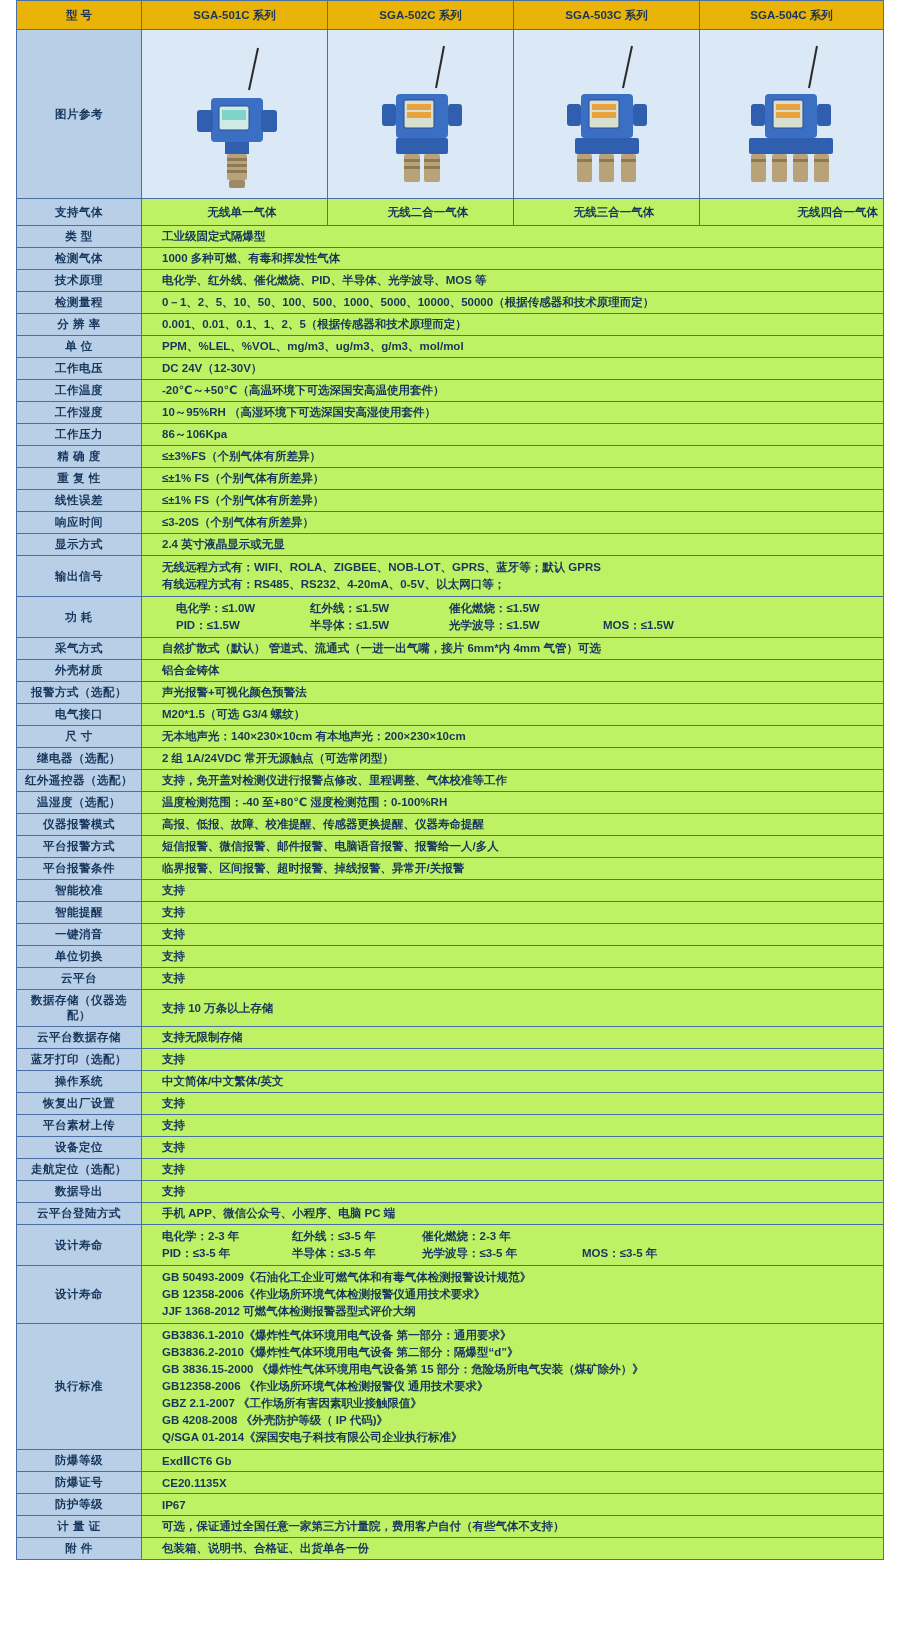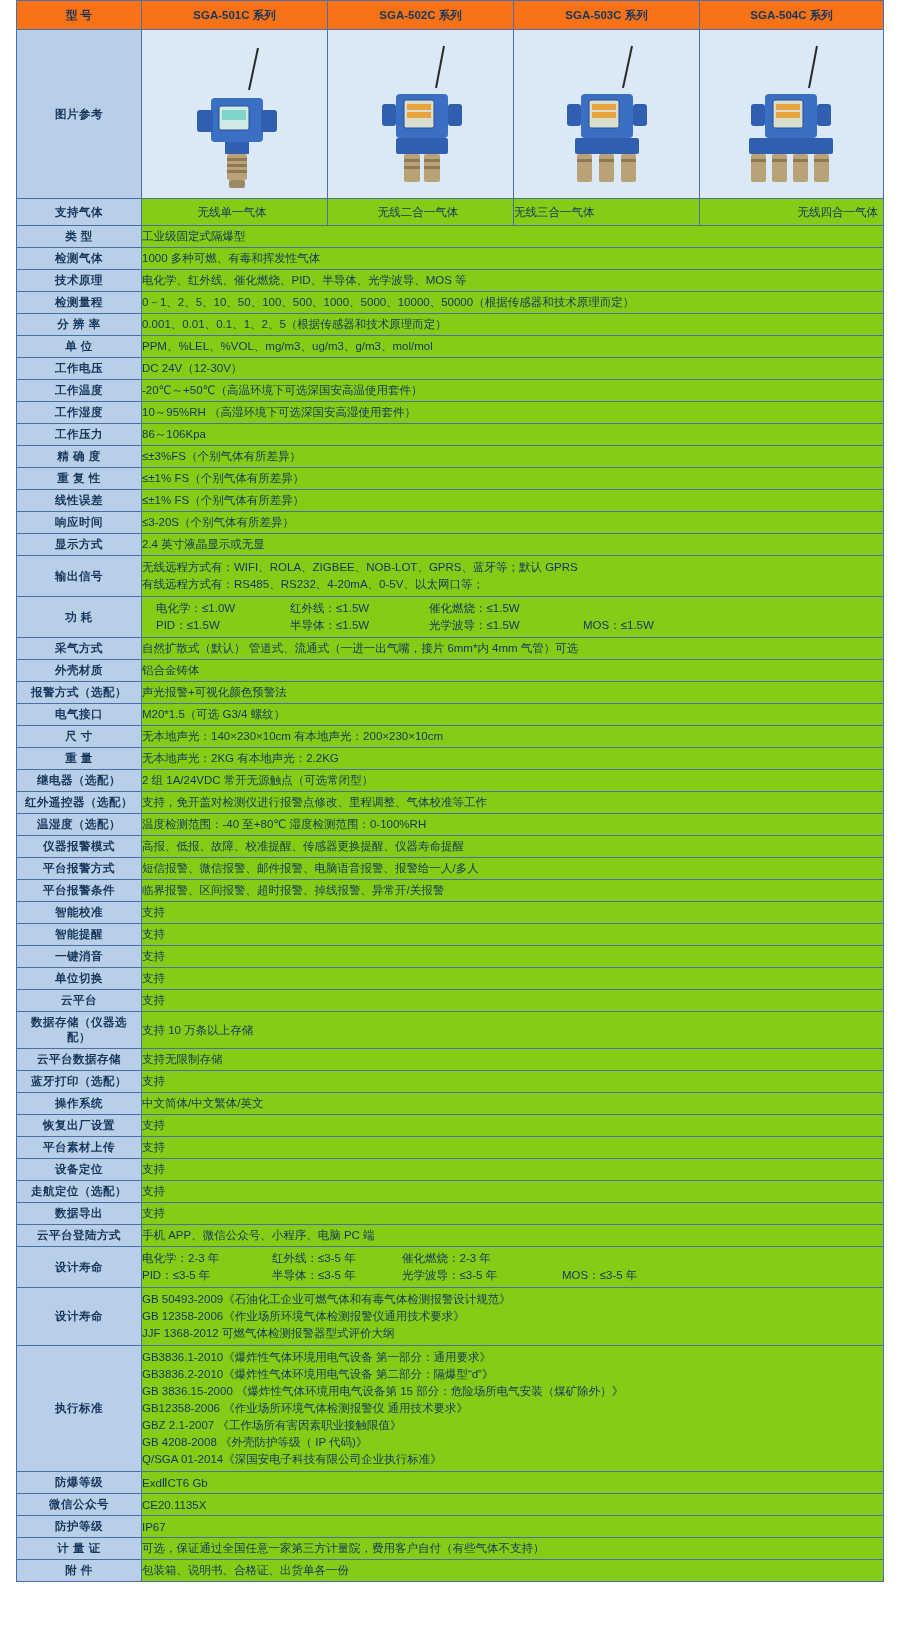--- a/index.html
+++ b/index.html
@@ -1,22 +1,22 @@
 <!DOCTYPE html>
 <html><head>
 <meta charset="utf-8">
 <style>
   html,body{margin:0;padding:0;background:#fff;}
   body{font-family:"Liberation Sans","DejaVu Sans",sans-serif;}
   #sheet{width:899px;min-height:1626px;position:relative;}
   table{border-collapse:collapse;width:867px;margin:0 16px;table-layout:fixed;}
   td{border:1px solid #4a6fa5;font-size:11.5px;color:#16365c;padding:3px 5px;vertical-align:middle;}
   td.lbl{background:#b9cfe7;text-align:center;font-weight:bold;width:110px;letter-spacing:0.5px;}
-  td.val{background:#84cc16;padding-left:0;}
-  td.hdr{background:#f97316;text-align:center;font-weight:bold;}
+  td.val{background:#bef264;padding-left:20px;font-weight:bold;}
+  td.hdr{background:#eab308;text-align:center;font-weight:bold;}
   tr.r-head td{height:22px;}
   .pw{display:flex;}
   .pw span{display:inline-block;margin-left:14px;}
   .pw .c1{width:120px;}
   .pw .c2{width:125px;}
   .pw .c3{width:140px;}
   .pw .c4{width:120px;}
   .life{display:flex;}
   .life .c1{width:130px;}
   .life .c2{width:130px;}
@@ -131,21 +131,21 @@
           <rect x="97" y="121" width="15" height="3" fill="#8d7a54"></rect>
         </svg>
       </div>
     </td>
   </tr>
 
   <tr class="gasrow">
     <td class="lbl">支持气体</td>
     <td class="val" style="text-align:center">无线单一气体</td>
     <td class="val" style="text-align:center">无线二合一气体</td>
-    <td class="val" style="">无线三合一气体</td>
+    <td class="val" style="text-align:center">无线三合一气体</td>
     <td class="val" style="text-align:right">无线四合一气体</td>
   </tr>
 
   <tr>
           <td class="lbl">类   型</td>
           <td class="val" colspan="4">工业级固定式隔爆型</td>
         </tr>
   <tr>
           <td class="lbl">检测气体</td>
           <td class="val" colspan="4">1000 多种可燃、有毒和挥发性气体</td>
@@ -241,24 +241,20 @@
           <td class="lbl">报警方式（选配）</td>
           <td class="val" colspan="4">声光报警+可视化颜色预警法</td>
         </tr>
   <tr>
           <td class="lbl">电气接口</td>
           <td class="val" colspan="4">M20*1.5（可选 G3/4 螺纹）</td>
         </tr>
   <tr>
           <td class="lbl">尺   寸</td>
           <td class="val" colspan="4">无本地声光：140×230×10cm   有本地声光：200×230×10cm</td>
-        </tr>
-  <tr>
-          <td class="lbl">重   量</td>
-          <td class="val" colspan="4">无本地声光：2KG    有本地声光：2.2KG</td>
         </tr>
   <tr>
           <td class="lbl">继电器（选配）</td>
           <td class="val" colspan="4">2 组 1A/24VDC 常开无源触点（可选常闭型）</td>
         </tr>
   <tr>
           <td class="lbl">红外遥控器（选配）</td>
           <td class="val" colspan="4">支持，免开盖对检测仪进行报警点修改、里程调整、气体校准等工作</td>
         </tr>
   <tr>
@@ -376,21 +372,21 @@
       <div>GB 4208-2008 《外壳防护等级（ IP 代码)》</div>
       <div>Q/SGA 01-2014《深国安电子科技有限公司企业执行标准》</div>
     </td>
   </tr>
 
   <tr>
           <td class="lbl">防爆等级</td>
           <td class="val" colspan="4">ExdⅡCT6 Gb</td>
         </tr>
   <tr>
-          <td class="lbl">微信公众号</td>
+          <td class="lbl">防爆证号</td>
           <td class="val" colspan="4">CE20.1135X</td>
         </tr>
   <tr>
           <td class="lbl">防护等级</td>
           <td class="val" colspan="4">IP67</td>
         </tr>
   <tr>
           <td class="lbl">计 量 证</td>
           <td class="val" colspan="4">可选，保证通过全国任意一家第三方计量院，费用客户自付（有些气体不支持）</td>
         </tr>

